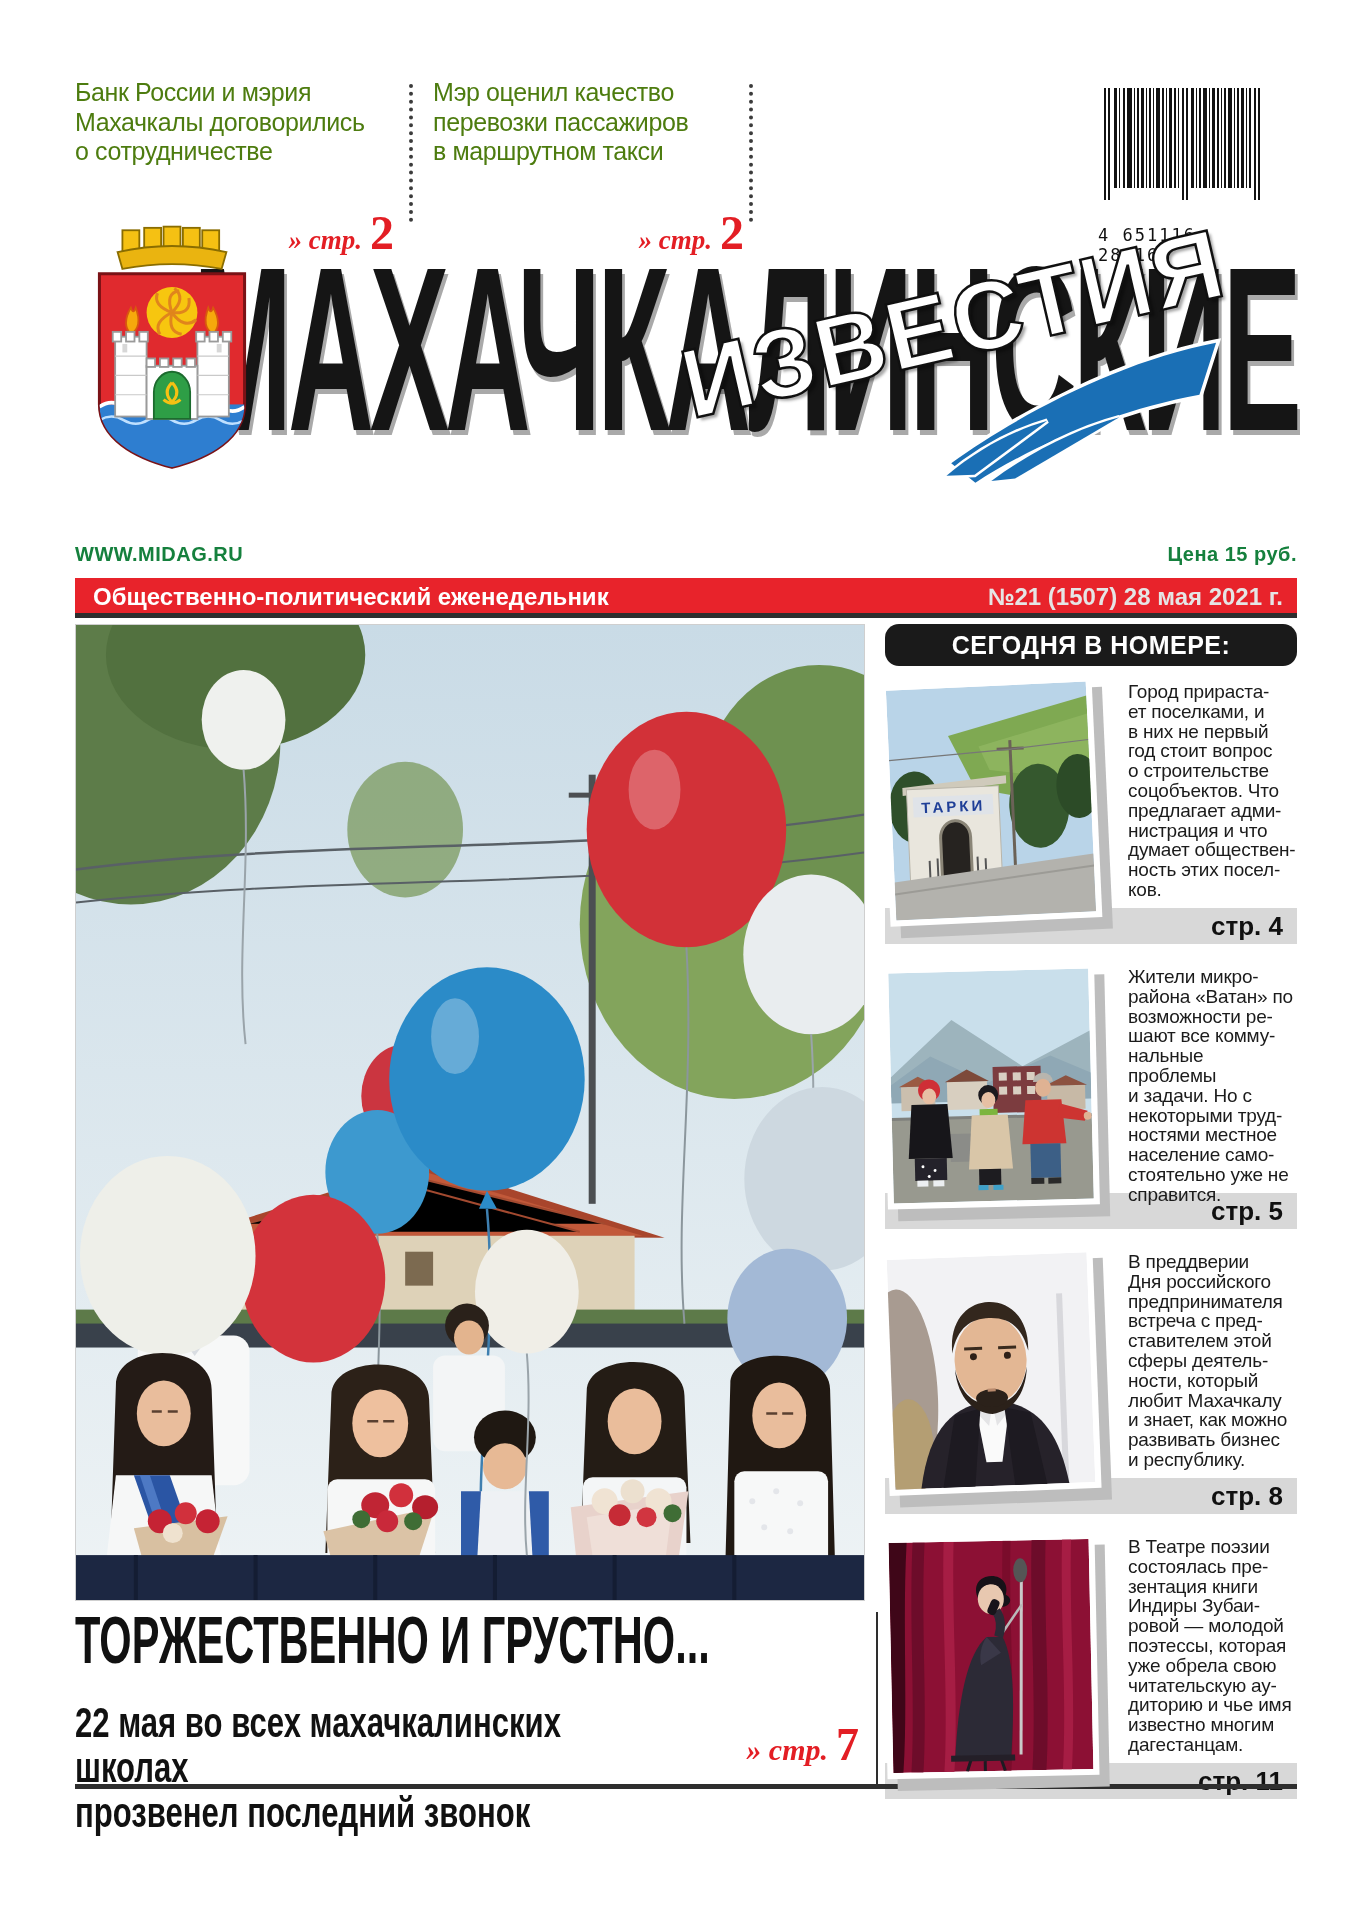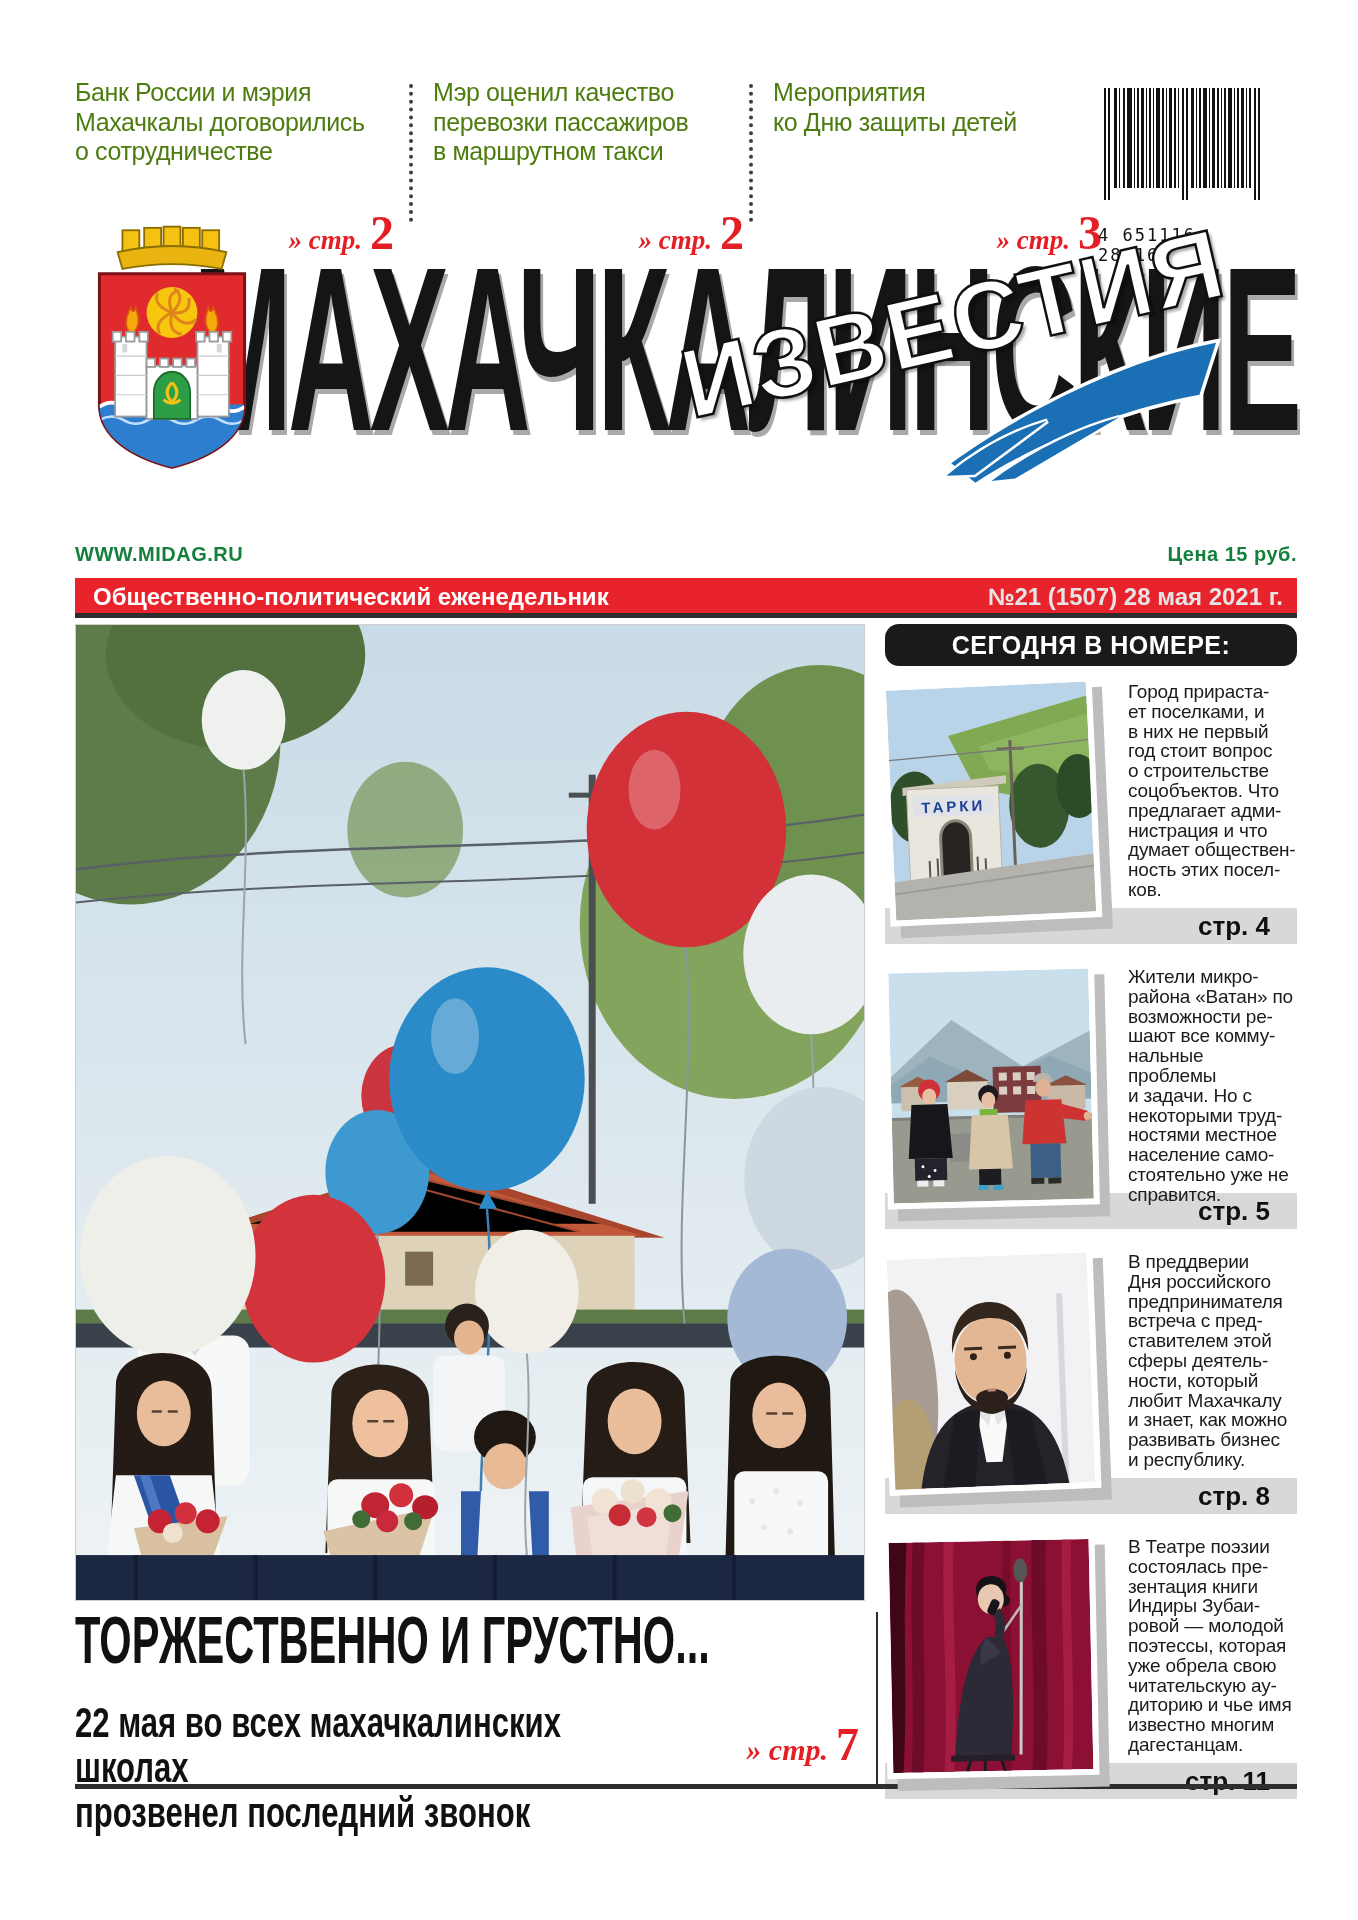--- a/index.html
+++ b/index.html
@@ -40,21 +40,21 @@
   
   .mainphoto{position:absolute;left:75px;top:624px;width:790px;height:977px;border:1px solid #cfcfcf;box-sizing:border-box;}
   .mainphoto svg{display:block;width:100%;height:100%;}
 
   
   .sidebar{position:absolute;left:885px;top:624px;width:412px;height:1162px;}
   .sb-header{position:absolute;left:0;top:0;width:412px;height:42px;background:#1a1a1a;color:#fff;
      font-weight:bold;font-size:25px;text-align:center;line-height:42px;letter-spacing:0.5px;border-radius:14px;}
   .sb-item{position:absolute;left:0;width:412px;height:285px;}
   .pagebar{position:absolute;left:0;right:0;top:230px;height:36px;background:#d8d8d8;
-     text-align:right;font-weight:bold;font-size:26px;line-height:36px;color:#101010;padding-right:27px;box-sizing:border-box;}
+     text-align:right;font-weight:bold;font-size:26px;line-height:36px;color:#101010;padding-right:14px;box-sizing:border-box;}
   .polaroid{position:absolute;left:0;top:2px;width:212px;background:#fff;padding:6px;box-sizing:border-box;
      box-shadow:10px 12px 0 #bdbdbd;z-index:2;}
   .polaroid svg{display:block;width:200px;height:230px;}
   .itext{position:absolute;left:243px;top:4px;width:168px;font-size:19px;line-height:19.8px;
      letter-spacing:-0.2px;color:#1b1b1b;}
 
   
   .mainbottom{position:absolute;left:75px;top:1602px;width:790px;height:186px;}
   .headline{position:absolute;left:0;top:0;font-weight:bold;font-size:66px;color:#111;
      white-space:nowrap;transform:scaleX(0.63);transform-origin:left top;letter-spacing:0;}
@@ -82,27 +82,20 @@
   <div class="teaser" style="left:433px;top:78px;width:312px;">
     <div class="teaser-text pre">Мэр оценил качество
 перевозки пассажиров
 в маршрутном такси</div>
     <div class="pageref">
       <span class="lbl">» стр.</span><span class="num">2</span>
     </div>
   </div>
   <div class="dotsep" style="left:749px;top:84px;height:138px;"></div>
 
-  <div class="teaser" style="left:773px;top:78px;width:330px;">
-    <div class="teaser-text pre">Мероприятия
-ко Дню защиты детей</div>
-    <div class="pageref">
-      <span class="lbl">» стр.</span><span class="num">3</span>
-    </div>
-  </div>
 
   <div class="barcode-box">
     <svg width="175" height="112" viewBox="0 0 175 112">
       <g fill="#121212">
         <rect x="6" y="0" width="2" height="112"></rect>
           <rect x="10" y="0" width="2" height="112"></rect>
         <rect x="16" y="0" width="3" height="100"></rect>
           <rect x="21" y="0" width="1" height="100"></rect>
         <rect x="25" y="0" width="2" height="100"></rect>
           <rect x="29" y="0" width="5" height="100"></rect>

